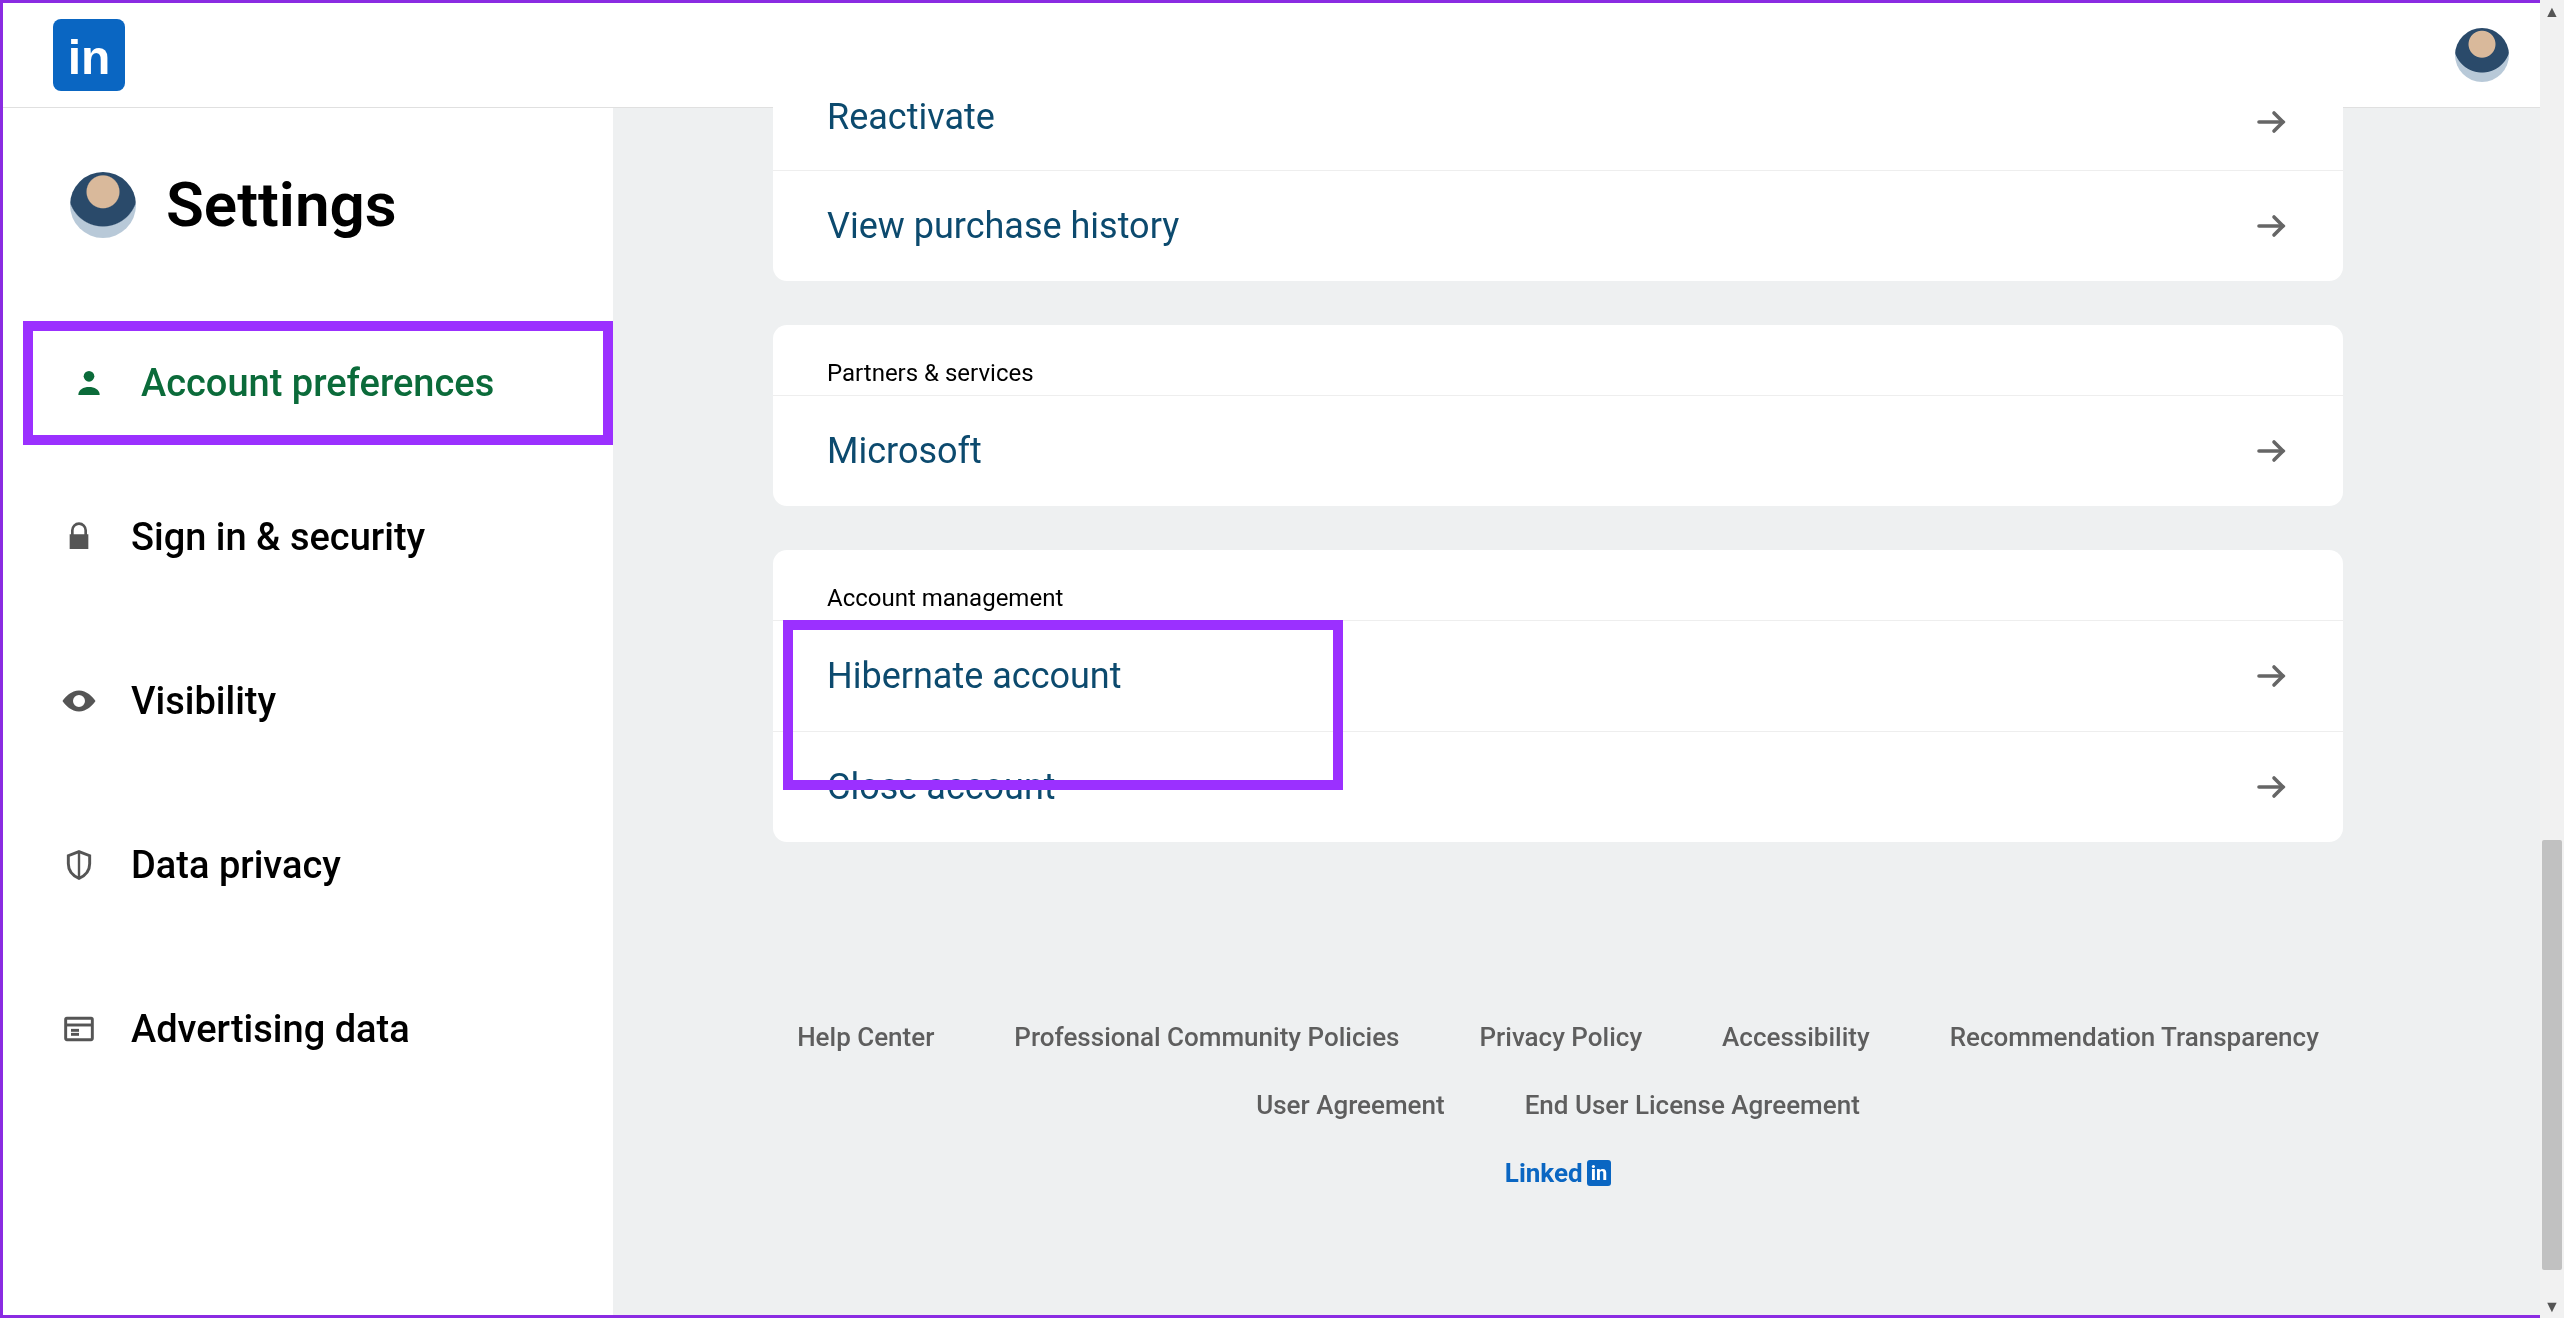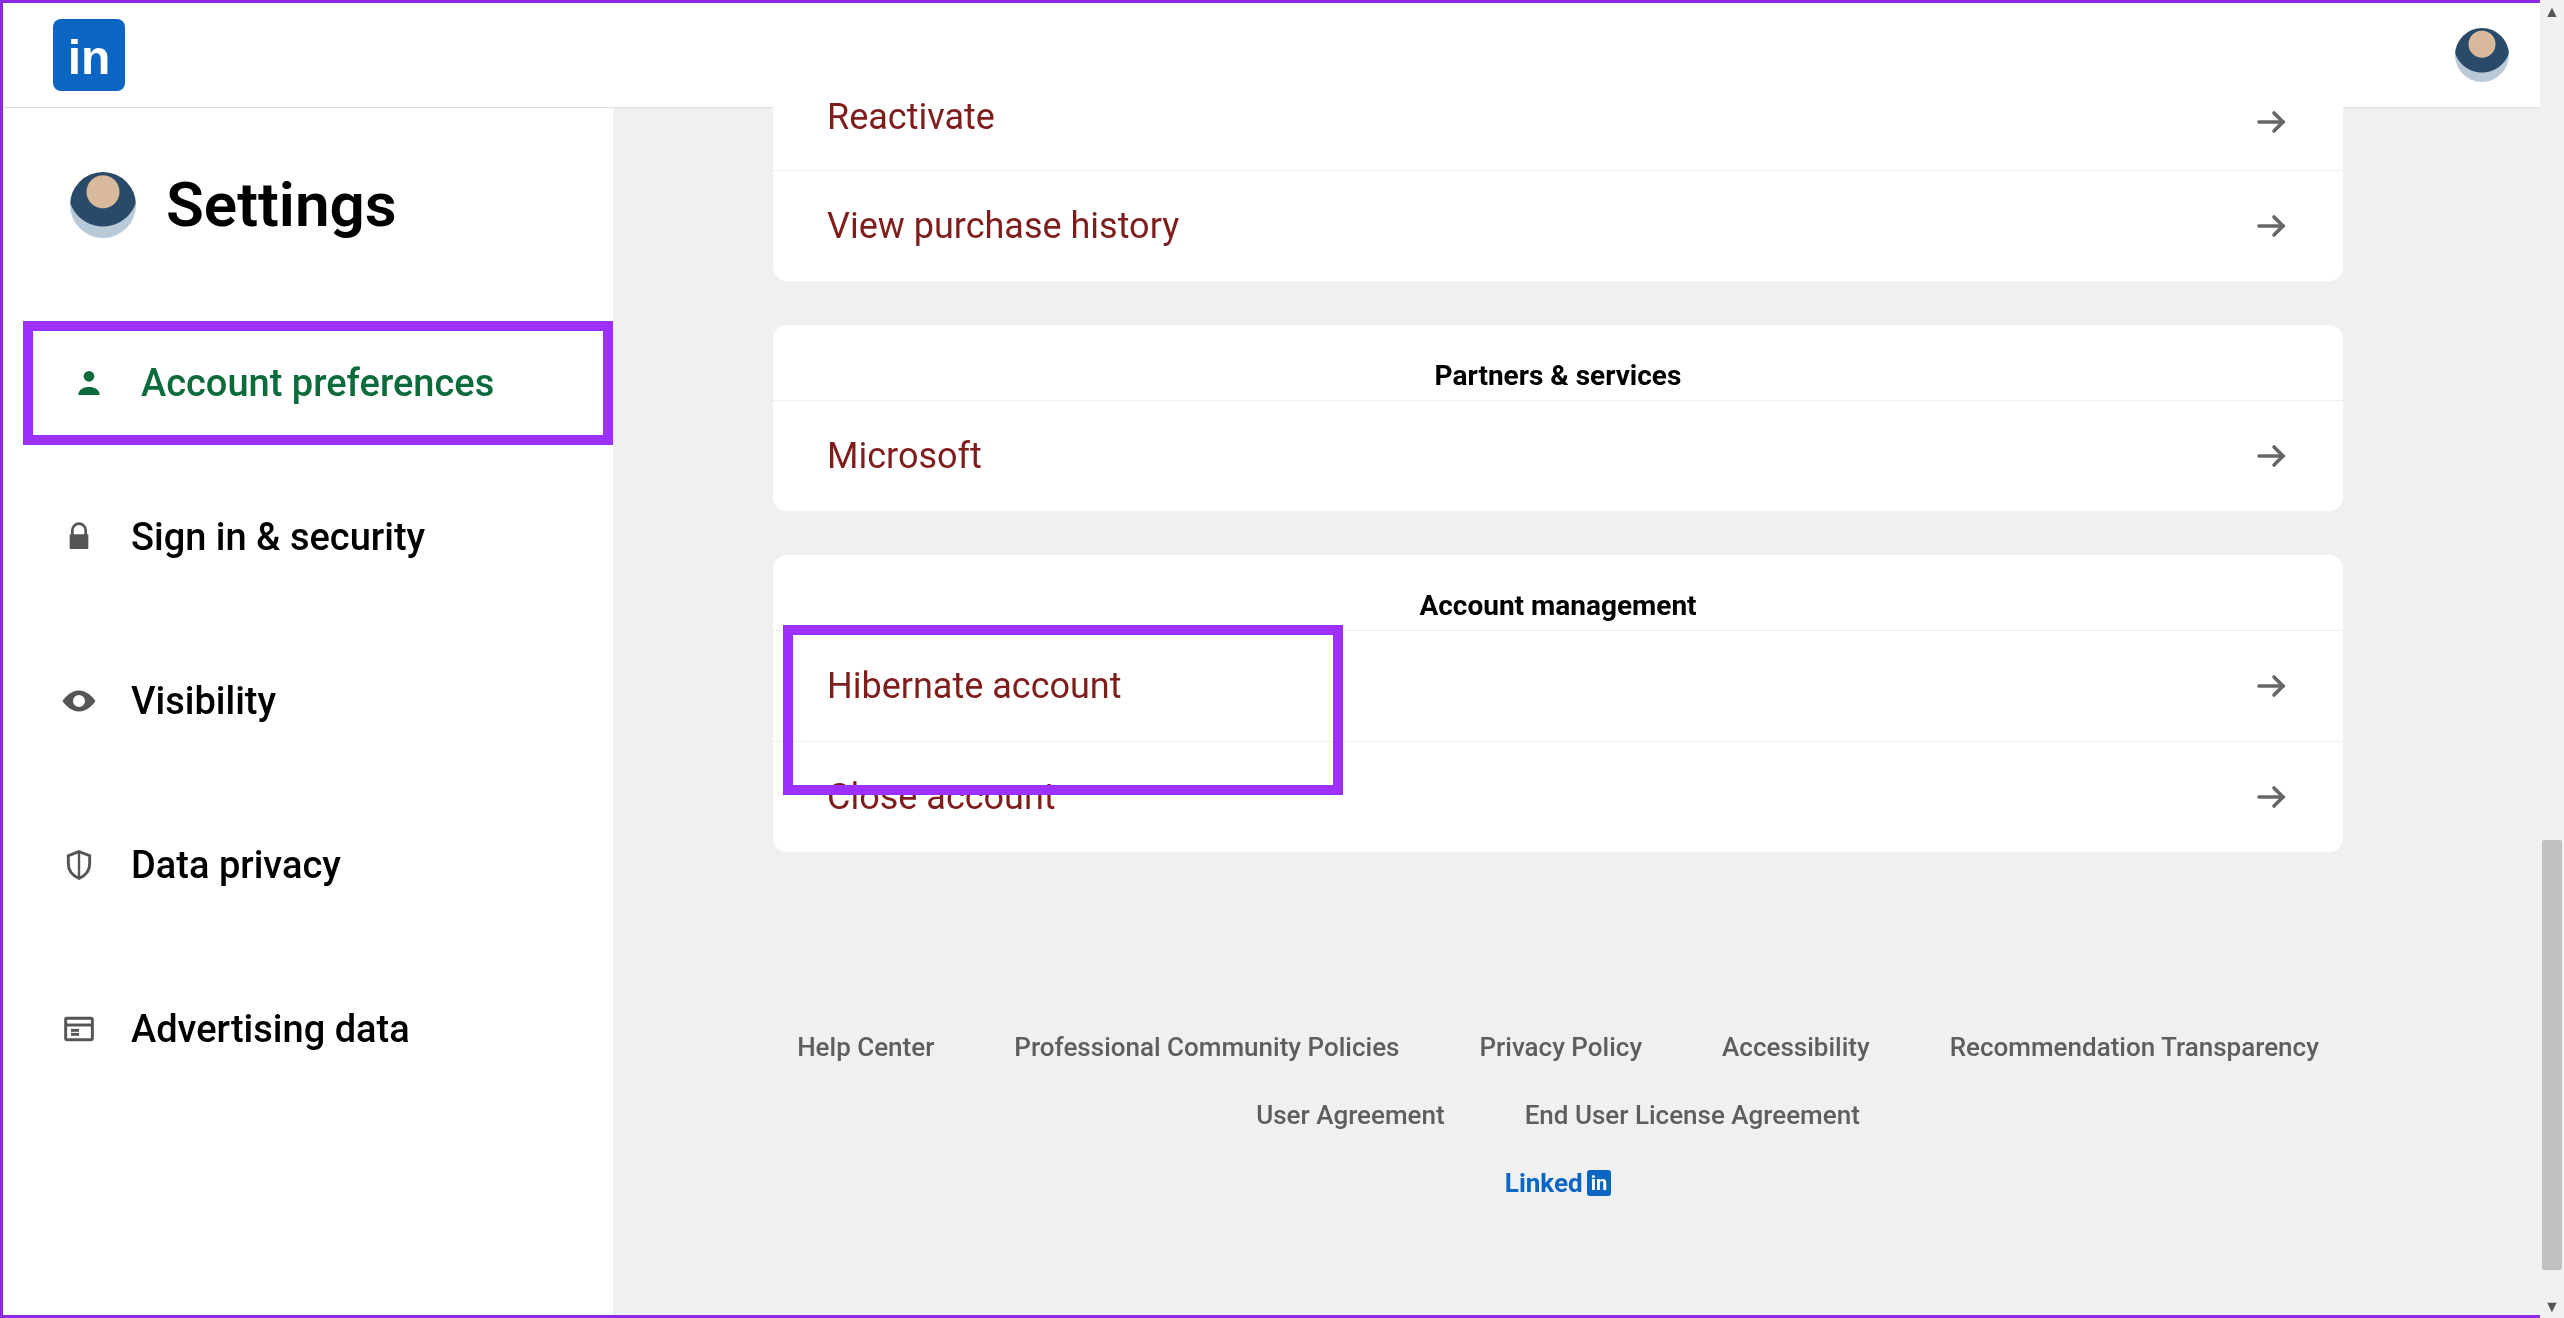--- a/index.html
+++ b/index.html
@@ -154,37 +154,36 @@
     display: flex;
     align-items: center;
     justify-content: space-between;
     padding: 34px 54px;
     border-top: 1px solid #eee;
     cursor: pointer;
   }
   .row:first-child { border-top: none; }
   .row-label {
     font-size: 36px;
-    color: #7f1d1d;
+    color: #0c4a6e;
     font-weight: 400;
   }
   .row-cut {
     padding-top: 4px;
     padding-bottom: 30px;
   }
   .row-cut .row-label { margin-top: -10px; }
   .arrow-icon {
     color: #555;
   }
   .section-heading {
-    font-size: 28px;
-    font-weight: 700;
+    font-size: 24px;
+    font-weight: 400;
     color: #000;
     padding: 34px 54px 8px 54px;
-    text-align: center;
   }
   .highlight-box-main {
     position: absolute;
     border: 10px solid #9b30ff;
     pointer-events: none;
   }
   .footer {
     margin: 180px 0 0 160px;
     width: 1570px;
     text-align: center;

